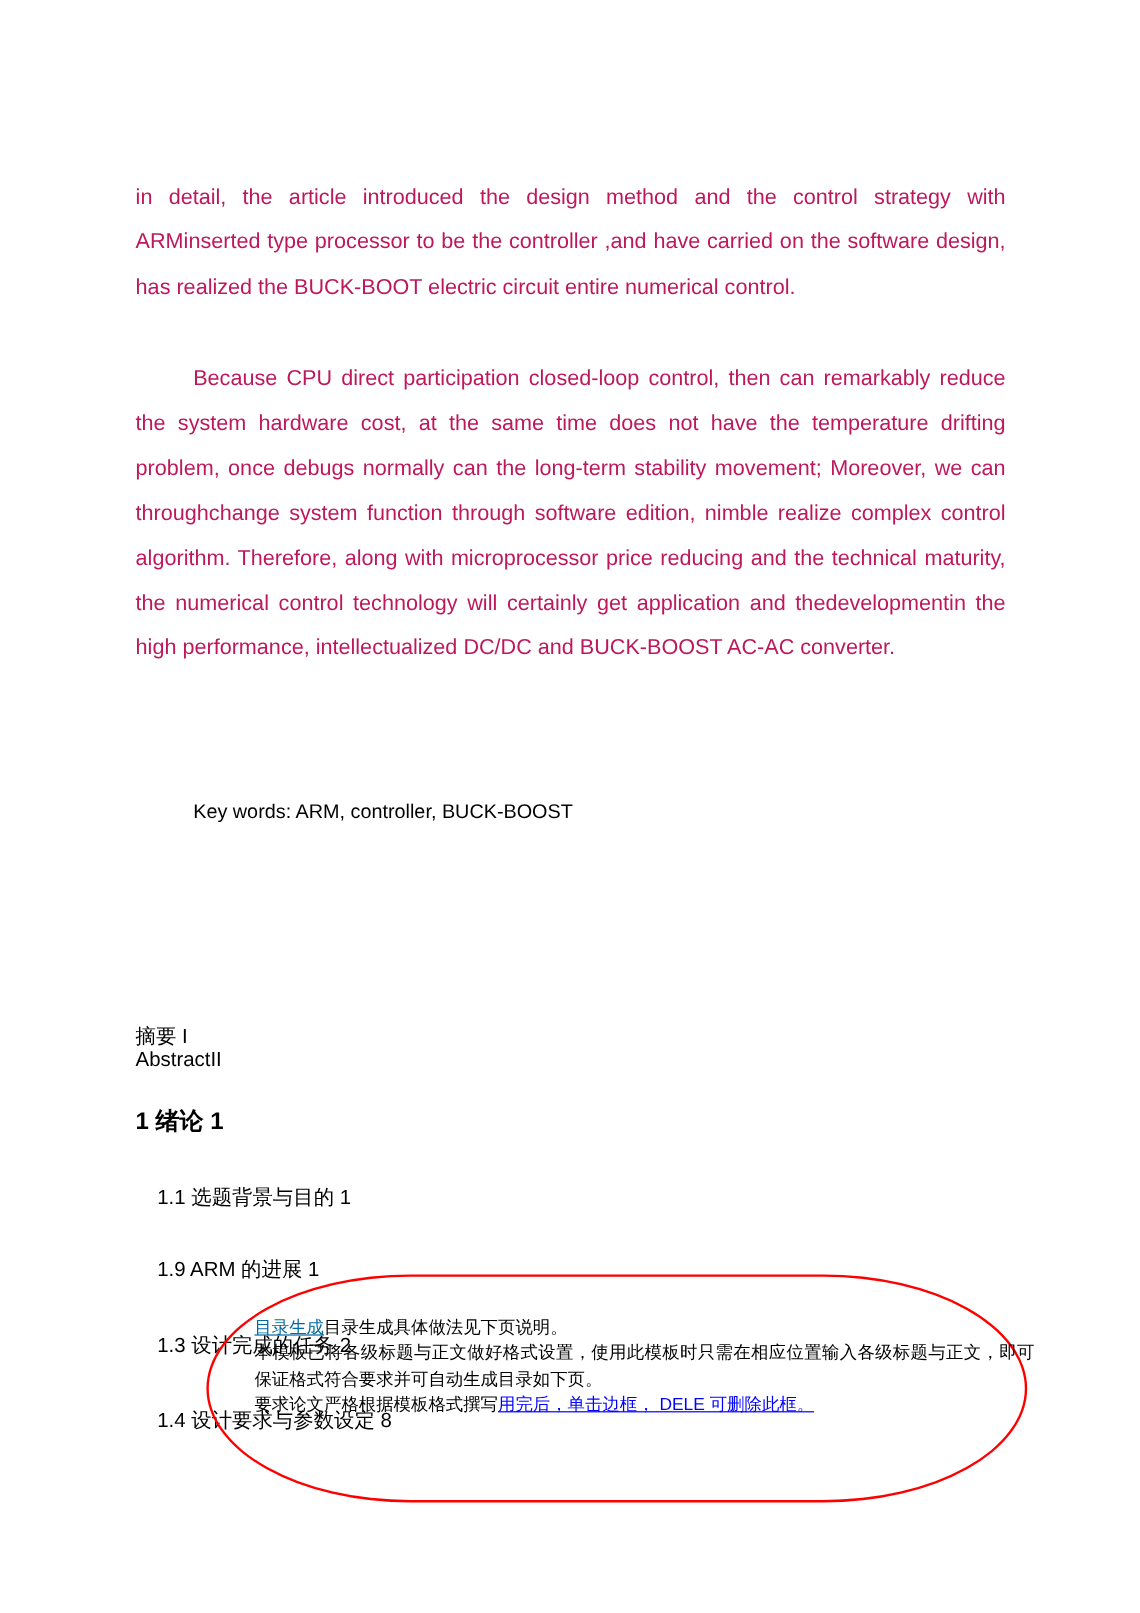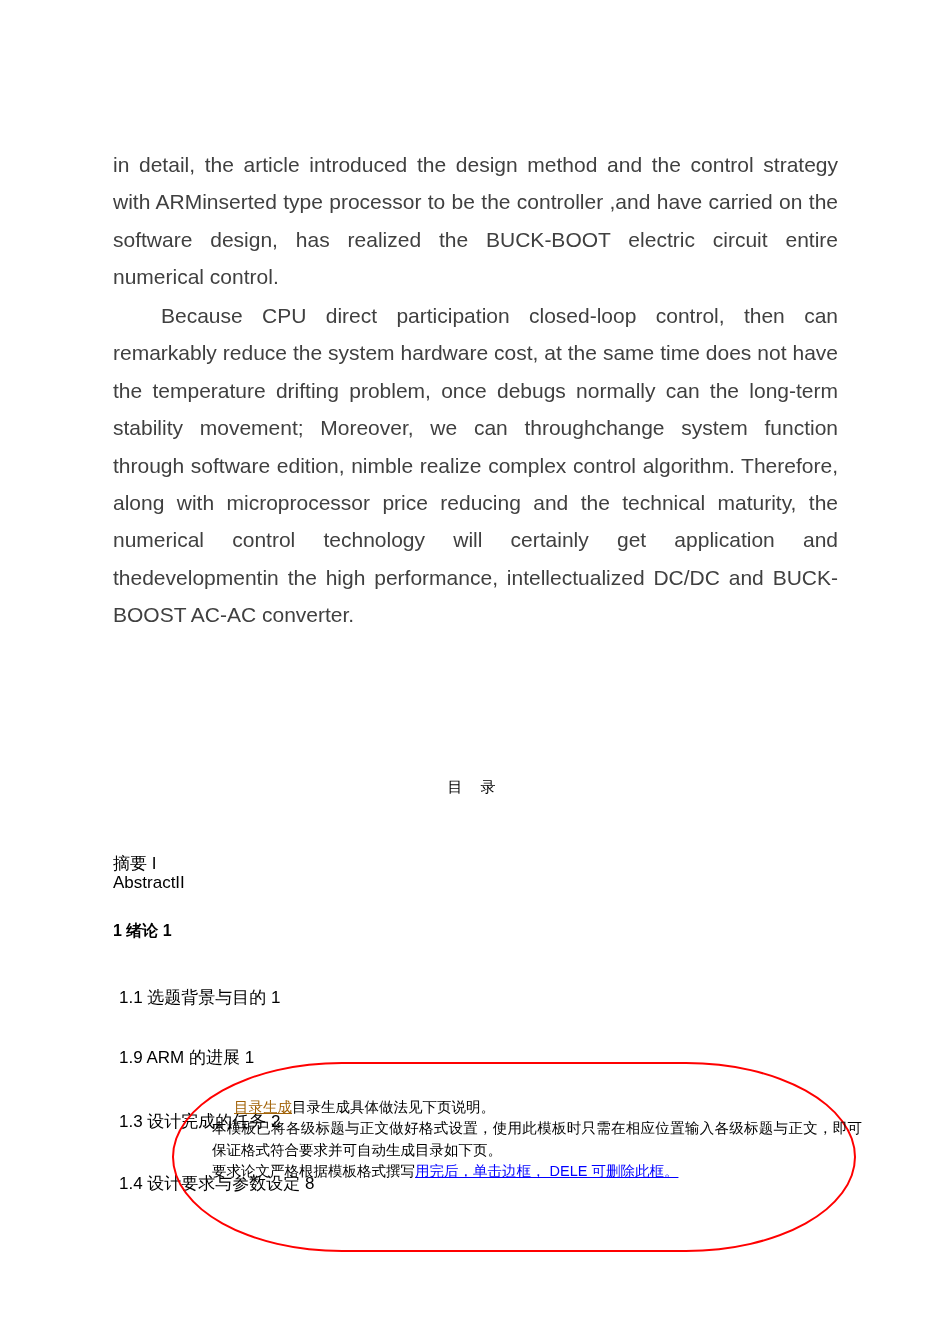--- a/index.html
+++ b/index.html
@@ -12,24 +12,24 @@
     height: 1344px;
     background: #ffffff;
     overflow: hidden;
     margin: 0 auto;
   }
 
   .body-text {
     position: absolute;
     left: 113px;
     width: 725px;
-    font-size: 21px;
+    font-size: 18px;
     line-height: 37.4px;
     text-align: justify;
-    color: #404040;
+    color: #be185d;
   }
   .p1 { top: 146px; }
   .p2 { top: 297px; text-indent: 48px; }
 
   .keywords {
     position: absolute;
     left: 161px;
     top: 668px;
     font-size: 16.5px;
     color: #000;
@@ -46,22 +46,22 @@
     color: #000;
   }
 
   .toc-entry {
     position: absolute;
     left: 113px;
     font-size: 17px;
     color: #000;
     white-space: nowrap;
   }
-  .toc-entry.lvl1 { left: 119px; }
-  .toc-entry.bold { font-weight: bold; font-size: 16px; }
+  .toc-entry.lvl1 { left: 131px; }
+  .toc-entry.bold { font-weight: bold; font-size: 20px; }
 
   .e0 { top: 852px; }
   .e1 { top: 873px; }
   .e2 { top: 921px; }
   .e3 { top: 986px; }
   .e4 { top: 1046px; }
   .e5 { top: 1110px; }
   .e6 { top: 1172px; }
 
   .callout {
@@ -79,41 +79,40 @@
     position: absolute;
     left: 38px;
     top: 11px;
     width: 650px;
     font-size: 14.5px;
     line-height: 21.5px;
     color: #000;
     text-align: justify;
   }
   .red-note {
-    color: #a16207;
+    color: #0369a1;
     text-decoration: underline;
-    margin-left: 22px;
   }
   .blue-link {
     color: #0000ff;
     text-decoration: underline;
     cursor: pointer;
   }
 </style>
 </head>
 <body>
 
 <div class="page">
 
   <p class="body-text p1">in detail, the article introduced the design method and the control strategy with ARMinserted type processor to be the controller ,and have carried on the software design, has realized the BUCK-BOOT electric circuit entire numerical control.</p>
 
   <p class="body-text p2">Because CPU direct participation closed-loop control, then can remarkably reduce the system hardware cost, at the same time does not have the temperature drifting problem, once debugs normally can the long-term stability movement; Moreover, we can throughchange system function through software edition, nimble realize complex control algorithm. Therefore, along with microprocessor price reducing and the technical maturity, the numerical control technology will certainly get application and thedevelopmentin the high performance, intellectualized DC/DC and BUCK-BOOST AC-AC converter.</p>
 
+  <p class="keywords">Key words: ARM, controller, BUCK-BOOST</p>
 
-  <div class="toc-title">目  录</div>
 
   <div class="toc-entry e0">摘要 I</div>
 
   <div class="toc-entry e1">AbstractII</div>
 
   <div class="toc-entry e2 bold">1 绪论 1</div>
 
   <div class="toc-entry e3 lvl1">1.1 选题背景与目的 1</div>
 
   <div class="toc-entry e4 lvl1">1.9 ARM 的进展 1</div>

